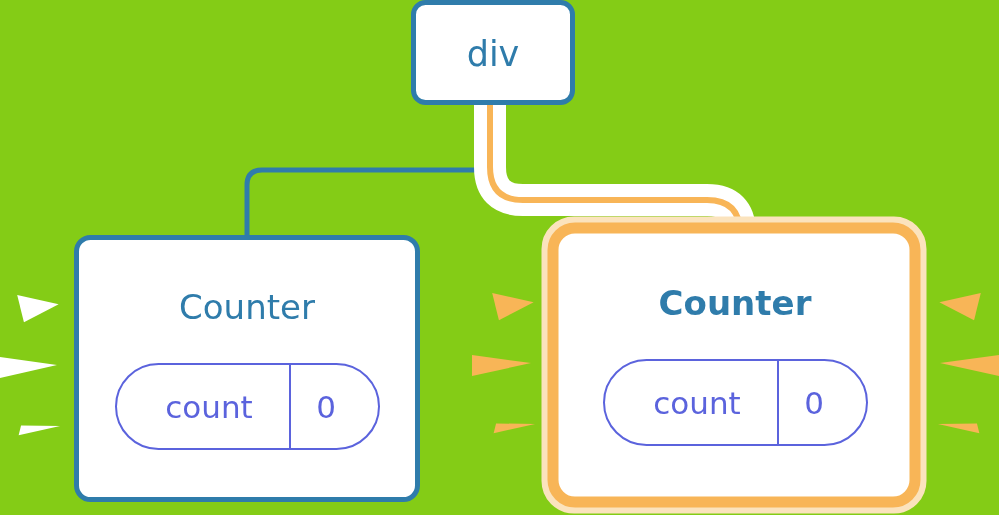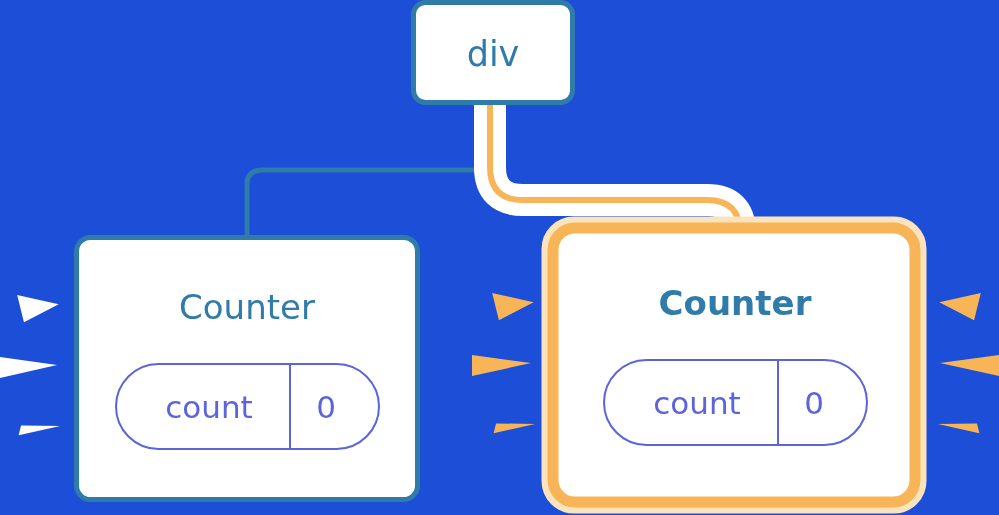--- a/index.html
+++ b/index.html
@@ -9,21 +9,21 @@
   body {
     width: 999px;
     height: 515px;
     overflow: hidden;
     font-family: "DejaVu Sans", sans-serif;
   }
   #stage {
     position: relative;
     width: 999px;
     height: 515px;
-    background: #1d4ed8;
+    background: #84cc16;
   }
   #stage svg.layer {
     position: absolute;
     left: 0;
     top: 0;
     width: 999px;
     height: 515px;
   }
   .node-label {
     font-family: "DejaVu Sans", sans-serif;

